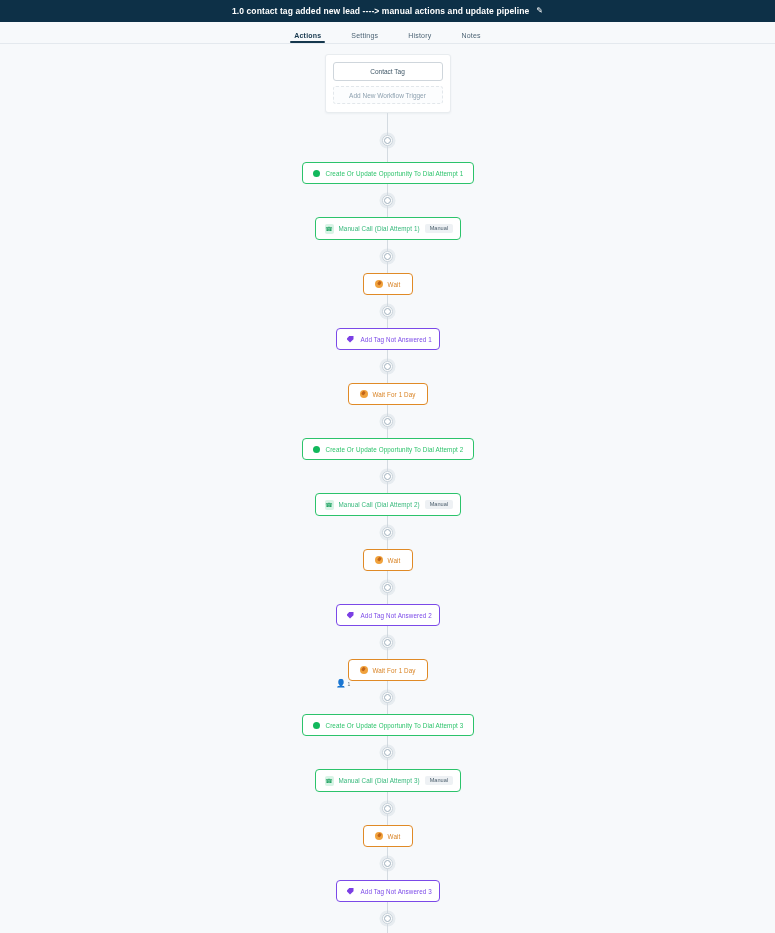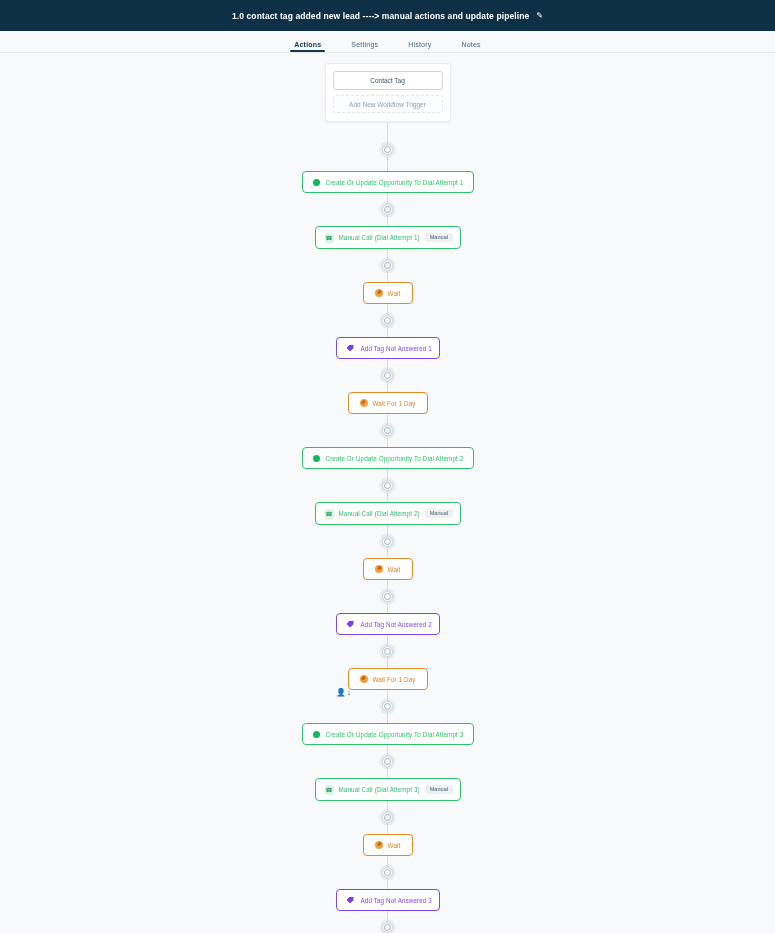--- a/index.html
+++ b/index.html
@@ -6,21 +6,21 @@
   html, body {
     width: 775px;
     height: 933px;
     font-family: "Liberation Sans", sans-serif;
     background: #f7f9fb;
     overflow: hidden;
   }
 
   
   .header-bar {
-    height: 31px;
+    height: 22px;
     background: #0d3047;
     display: flex;
     align-items: center;
     justify-content: center;
     gap: 7px;
     position: relative;
   }
   .header-title {
     color: #ffffff;
     font-size: 8.5px;

